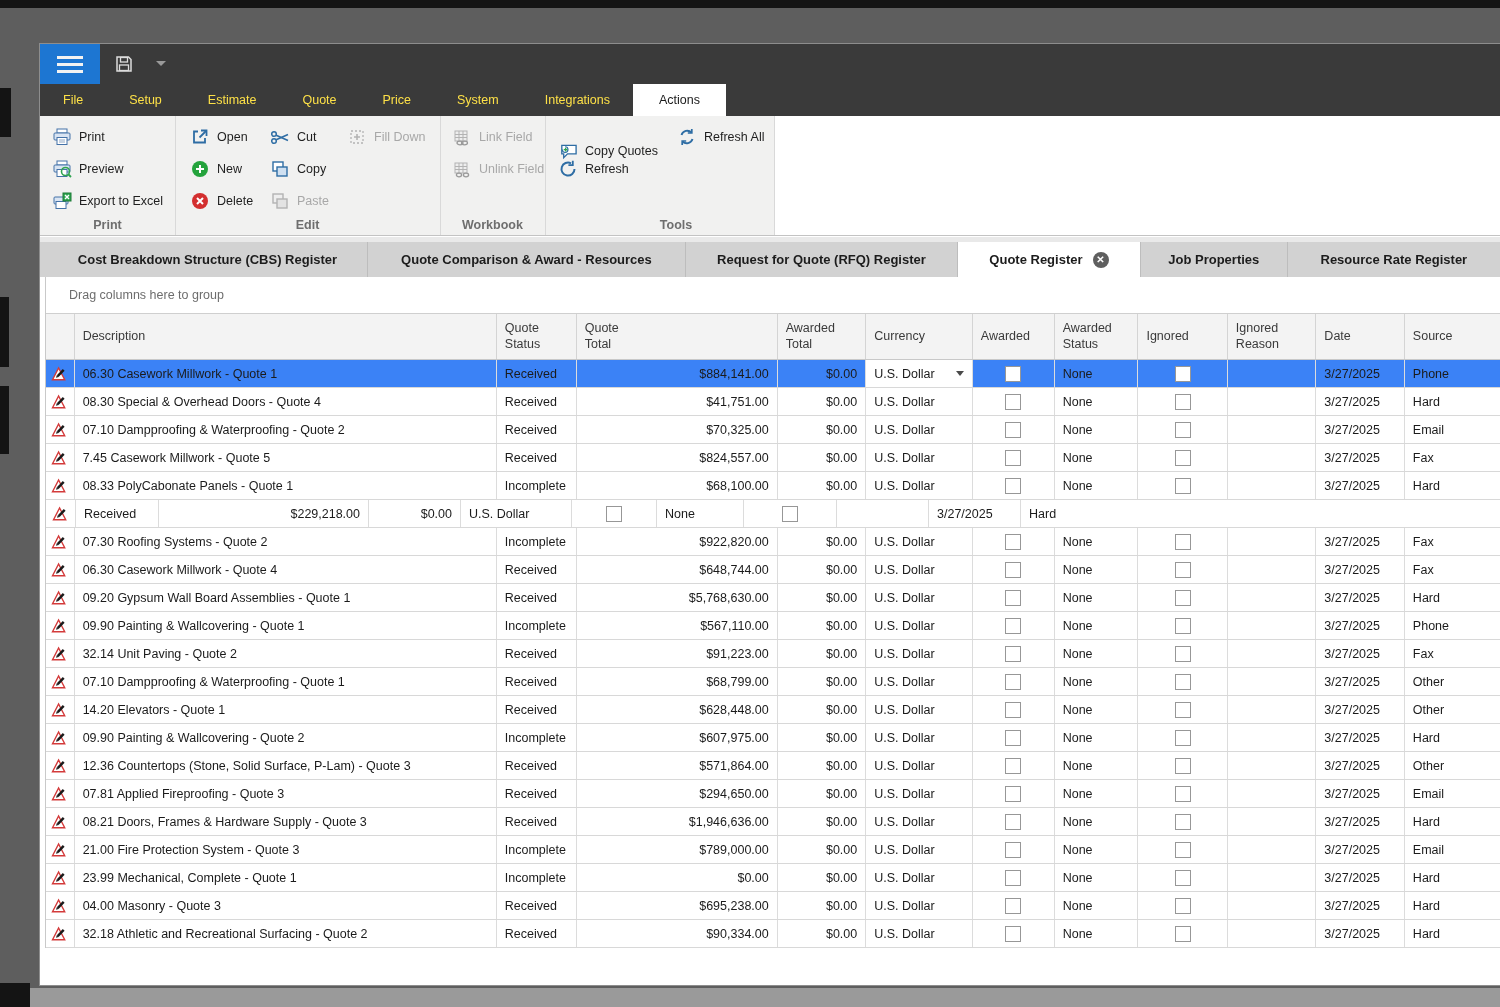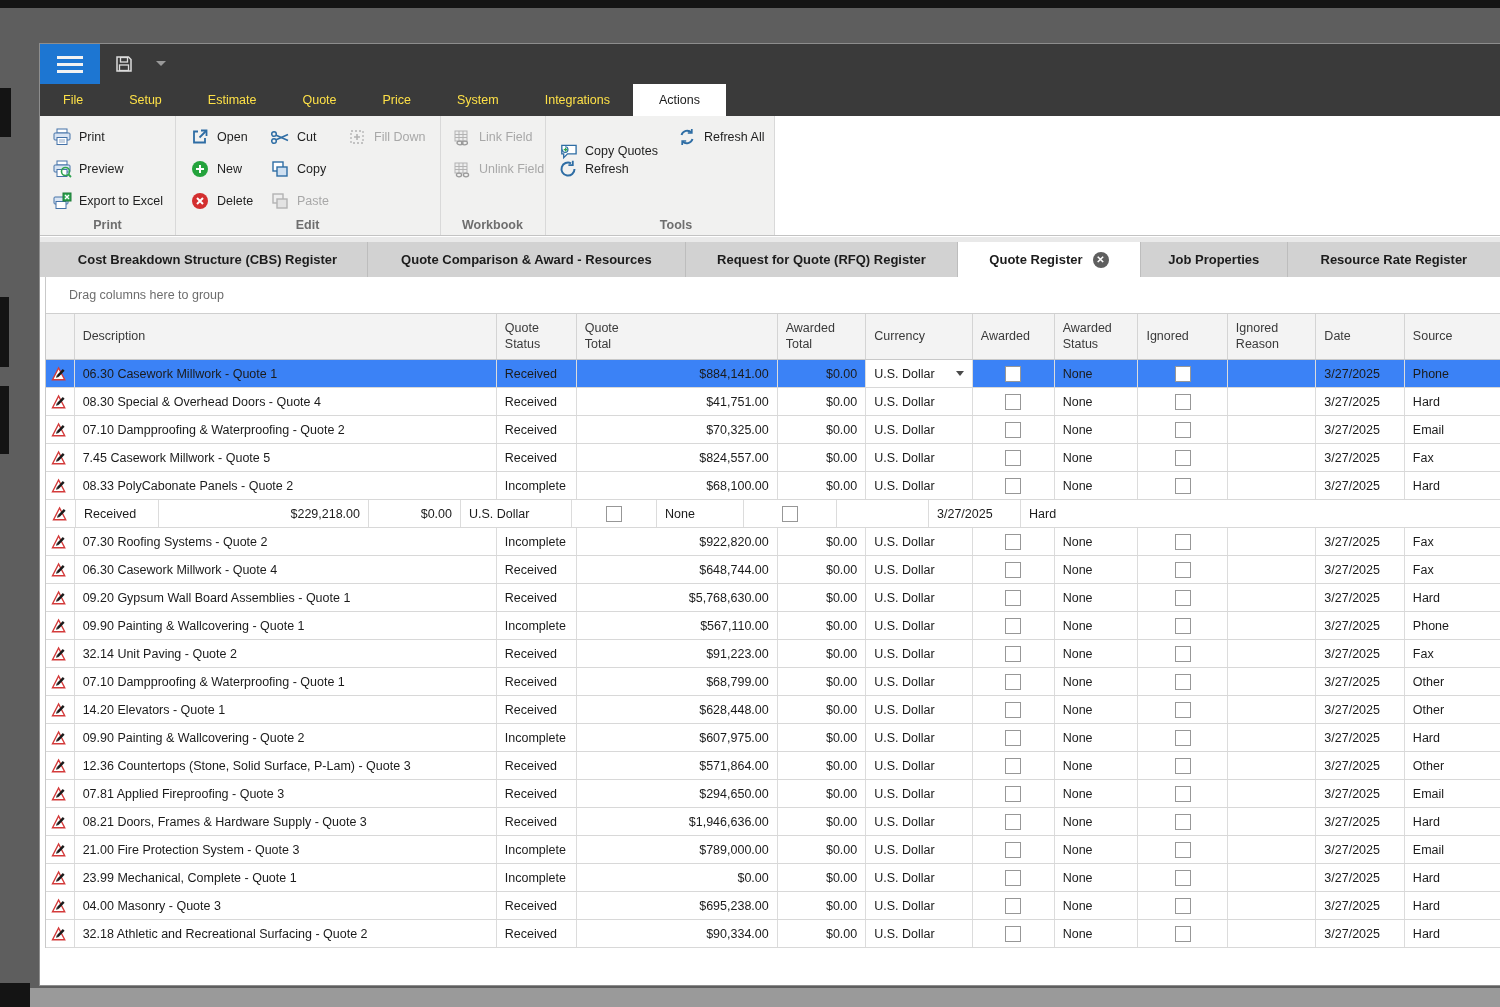--- a/index.html
+++ b/index.html
@@ -480,21 +480,21 @@
             <div class="cell col-source">Fax</div>
           </div>
           <div class="grid-row">
             <div class="cell col-ind">
               <svg width="18" height="15" viewBox="0 0 18 15">
                 <path d="M1.5 13.7 L7.6 2 L13.7 13.7 Z" fill="#fff" stroke="#d33a3a" stroke-width="1.4"></path>
                 <path d="M5.8 9.2 L11.8 3 L13.6 4.8 L7.6 11 Z" fill="#1a1a1a"></path>
                 <path d="M5.8 9.2 L7.6 11 L5 11.8 Z" fill="#1a1a1a"></path>
               </svg>
             </div>
-            <div class="cell col-desc">08.33 PolyCabonate Panels - Quote 2</div>
+            <div class="cell col-desc">08.33 PolyCabonate Panels - Quote 1</div>
             <div class="cell col-status">Incomplete</div>
             <div class="cell col-total num">$68,100.00</div>
             <div class="cell col-awtotal num">$0.00</div>
             <div class="cell col-curr">
               <span>U.S. Dollar</span>
             </div>
             <div class="cell col-awarded center">
               <span class="checkbox"></span>
             </div>
             <div class="cell col-awstatus">None</div>

